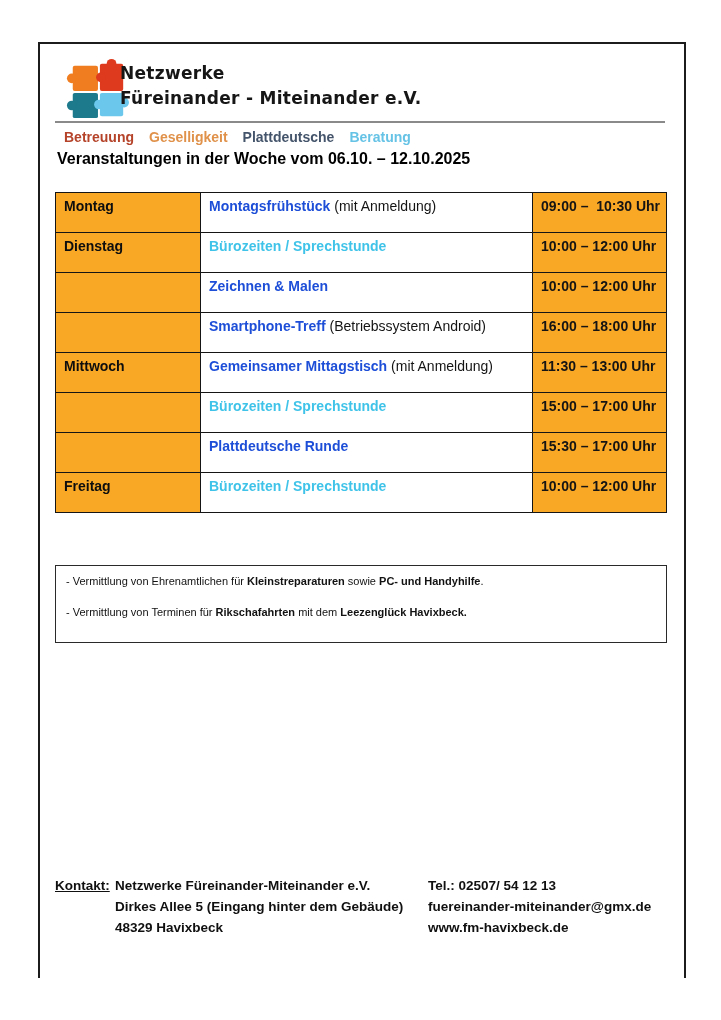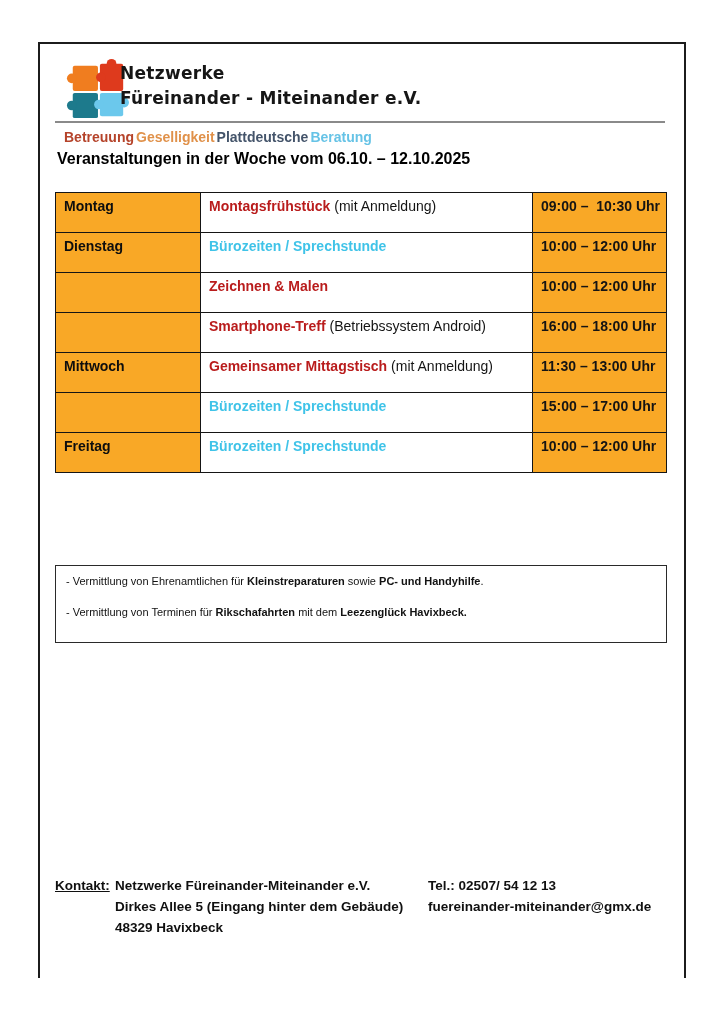--- a/index.html
+++ b/index.html
@@ -4,33 +4,33 @@
 <style>
   html,body{margin:0;padding:0;background:#fff;}
   body{font-family:"Liberation Sans",sans-serif;color:#111;}
   .canvas{position:relative;width:721px;height:978px;background:#fff;overflow:hidden;}
   .sheet{position:absolute;left:38px;top:42px;width:644px;height:938px;border:2px solid #1c1c1c;background:#fff;}
 
   
   .logo{position:absolute;left:25px;top:13px;width:64px;height:64px;}
   .org-title{position:absolute;left:80px;top:17px;font-family:"DejaVu Sans",sans-serif;font-weight:bold;color:#161616;line-height:25px;font-size:17px;letter-spacing:.3px;}
   .header-rule{position:absolute;left:15px;top:77px;width:610px;height:2px;background:#8a8a8a;}
-  .nav{position:absolute;left:24px;top:85px;display:flex;gap:2px;font-size:14px;font-weight:600;}
+  .nav{position:absolute;left:24px;top:85px;display:flex;gap:15px;font-size:14px;font-weight:600;}
   .nav span{white-space:nowrap;}
 
   
   .page-title{position:absolute;left:17px;top:106px;font-size:16px;font-weight:bold;color:#000;}
 
   
   table.sched{position:absolute;left:15px;top:148px;width:611px;border-collapse:collapse;table-layout:fixed;padding-left:28px;}
   table.sched td{border:1.6px solid #151515;vertical-align:top;padding:5px 8px 4px 8px;height:40px;font-size:14px;box-sizing:border-box;}
   td.day{width:145px;background:#f9a826;font-weight:bold;color:#0e0e0e;}
   td.ev{width:332px;background:#fff;}
   td.time{width:134px;background:#f9a826;font-weight:bold;color:#141414;white-space:pre;}
-  .ev-title{font-weight:bold;color:#b91c1c;}
+  .ev-title{font-weight:bold;color:#1d4ed8;}
   .ev-title[data-hl="true"]{color:#3fc3e8;}
   .ev-suffix{font-weight:normal;color:#141414;}
 
   
   .info-box{position:absolute;left:15px;top:521px;width:612px;height:78px;border:1.5px solid #2a2a2a;box-sizing:border-box;padding:9px 10px;font-size:11px;color:#121212;}
   .info-line{margin:0 0 19px 0;}
   .info-line b{font-weight:bold;}
 
   
   .footer{position:absolute;left:15px;top:831px;width:612px;font-size:13.5px;font-weight:bold;color:#101010;line-height:21px;}
@@ -107,20 +107,25 @@
           <td class="day">Mittwoch</td>
           <td class="ev"><span class="ev-title" data-hl="false">Gemeinsamer Mittagstisch</span><span class="ev-suffix"> (mit Anmeldung)</span></td>
           <td class="time">11:30 – 13:00 Uhr</td>
         </tr>
         <tr>
           <td class="day"></td>
           <td class="ev"><span class="ev-title" data-hl="true">Bürozeiten / Sprechstunde</span><span class="ev-suffix"></span></td>
           <td class="time">15:00 – 17:00 Uhr</td>
         </tr>
         <tr>
+          <td class="day"></td>
+          <td class="ev"><span class="ev-title" data-hl="false">Plattdeutsche Runde</span><span class="ev-suffix"></span></td>
+          <td class="time">15:30 – 17:00 Uhr</td>
+        </tr>
+        <tr>
           <td class="day">Freitag</td>
           <td class="ev"><span class="ev-title" data-hl="true">Bürozeiten / Sprechstunde</span><span class="ev-suffix"></span></td>
           <td class="time">10:00 – 12:00 Uhr</td>
         </tr>
       </tbody>
     </table>
 
     <div class="info-box">
       <p class="info-line"><span>- Vermittlung von Ehrenamtlichen für </span><b>Kleinstreparaturen</b><span> sowie </span><b>PC- und Handyhilfe</b><span>.</span></p>
       <p class="info-line"><span>- Vermittlung von Terminen für </span><b>Rikschafahrten</b><span> mit dem </span><b>Leezenglück Havixbeck.</b><span></span></p>
@@ -129,17 +134,18 @@
     <div class="footer">
       <span class="k">Kontakt:</span>
       <div class="org">
         <div>Netzwerke Füreinander-Miteinander e.V.</div>
         <div>Dirkes Allee 5 (Eingang hinter dem Gebäude)</div>
         <div>48329 Havixbeck</div>
       </div>
       <div class="right">
         <div>Tel.: 02507/ 54 12 13</div>
         <div>fuereinander-miteinander@gmx.de</div>
+        <div>www.fm-havixbeck.de</div>
       </div>
     </div>
 
   </div>
 </div>
 
 </body></html>

